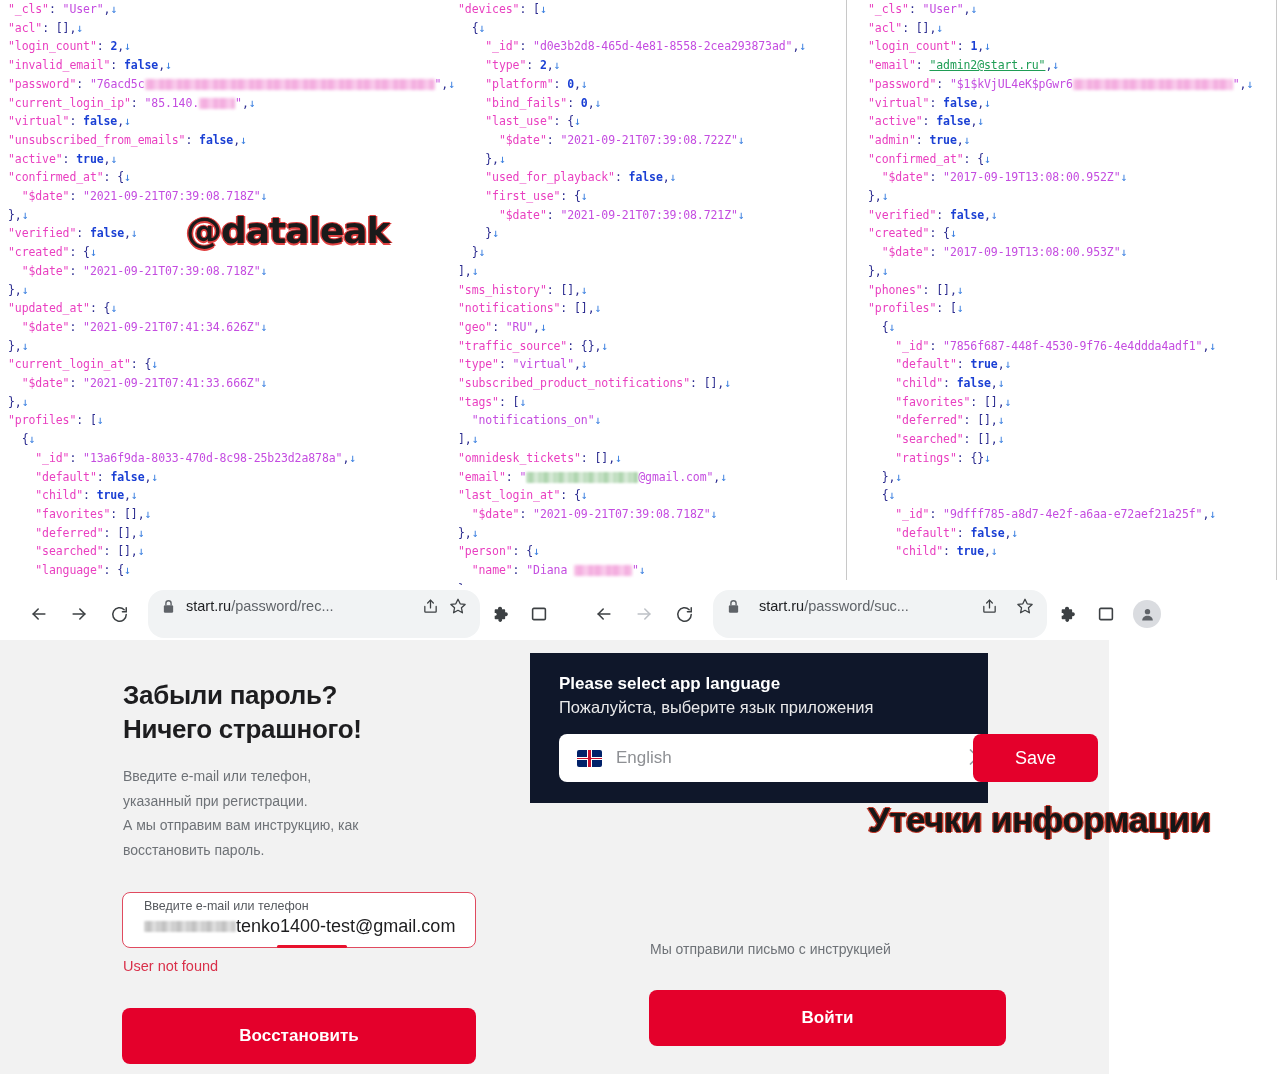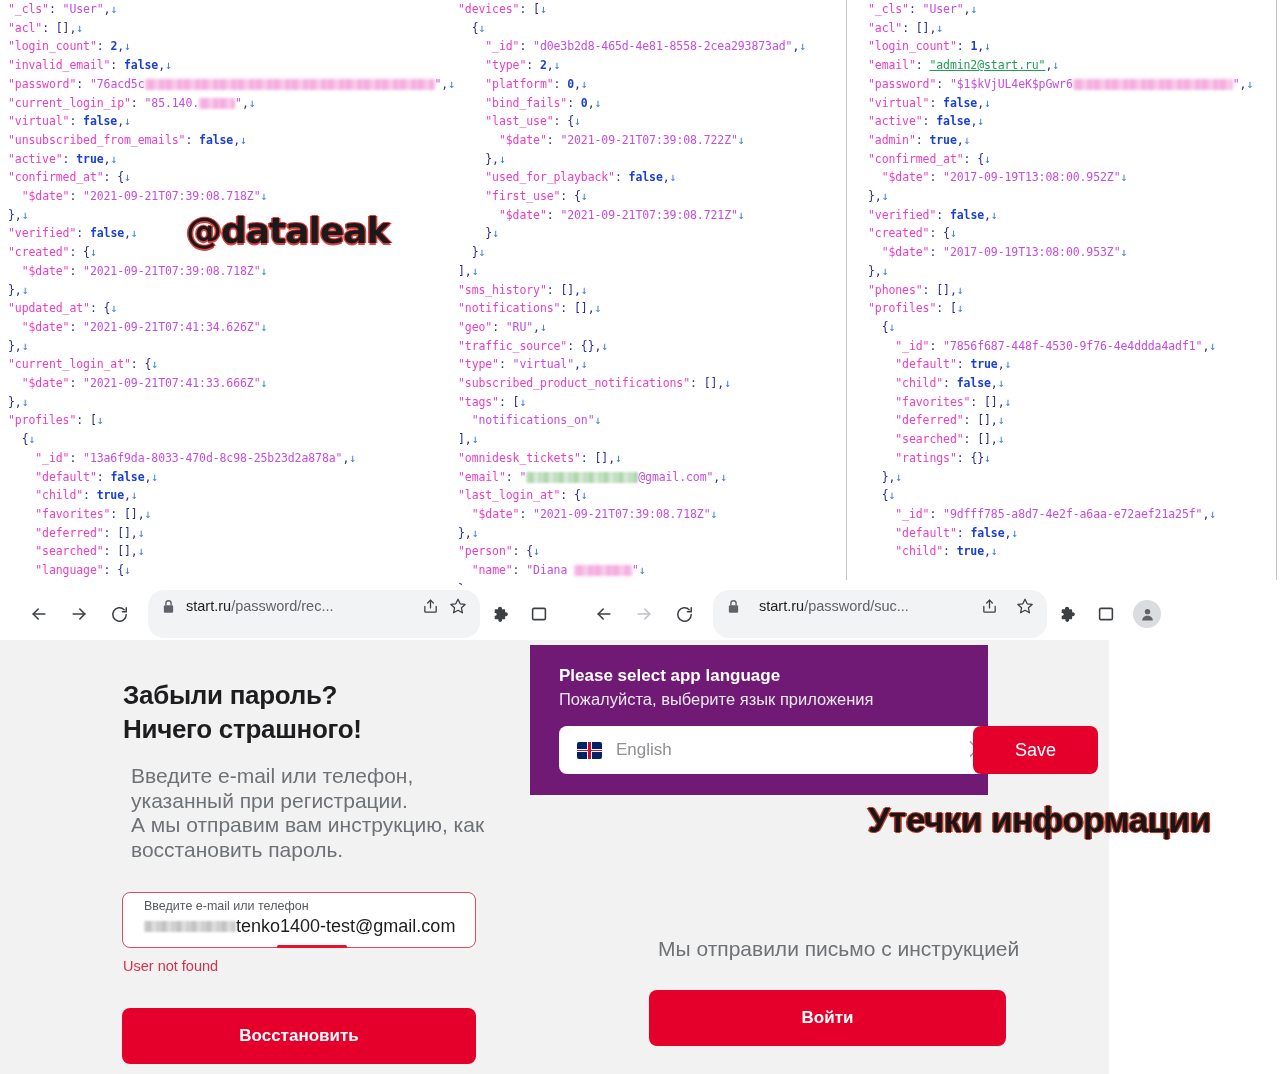--- a/index.html
+++ b/index.html
@@ -113,21 +113,21 @@
   }
   .page-pad{position:absolute;left:1109px;top:0;width:171px;height:434px;background:#ffffff;}
 
   .h1{
     font-family:"Liberation Sans",sans-serif;
     font-size:26px;font-weight:bold;color:#1d1d1f;
     line-height:34px;letter-spacing:-0.3px;
   }
   .body-txt{
     font-family:"Liberation Sans",sans-serif;
-    font-size:21px;color:#6e7277;line-height:24.5px;margin-left:8px;
+    font-size:14px;color:#6e7277;line-height:24.5px;
   }
 
   
   .lp-title{position:absolute;left:123px;top:38px;white-space:pre-line;}
   .lp-sub{position:absolute;left:123px;top:124px;white-space:pre-line;}
   .lp-field{
     position:absolute;left:122px;top:252px;width:352px;height:54px;
     background:#ffffff;border:1px solid #e04a5f;border-radius:8px;
   }
   .lp-field-label{
@@ -154,22 +154,22 @@
     background:#e4002b;border:none;border-radius:8px;
     color:#ffffff;font-family:"Liberation Sans",sans-serif;
     font-size:17px;font-weight:bold;
     display:flex;align-items:center;justify-content:center;
     cursor:pointer;
   }
   .lp-btn{position:absolute;left:122px;top:368px;width:354px;height:56px;}
 
   
   .lang-panel{
-    position:absolute;left:0;top:5px;width:458px;height:150px;
-    background:#701a75;
+    position:absolute;left:0;top:13px;width:458px;height:150px;
+    background:#0f172a;
   }
   .lang-t1{
     position:absolute;left:29px;top:21px;
     font-size:17px;font-weight:bold;color:#ffffff;
     font-family:"Liberation Sans",sans-serif;
   }
   .lang-t2{
     position:absolute;left:29px;top:45px;
     font-size:16.5px;color:#e9e9ea;
     font-family:"Liberation Sans",sans-serif;

